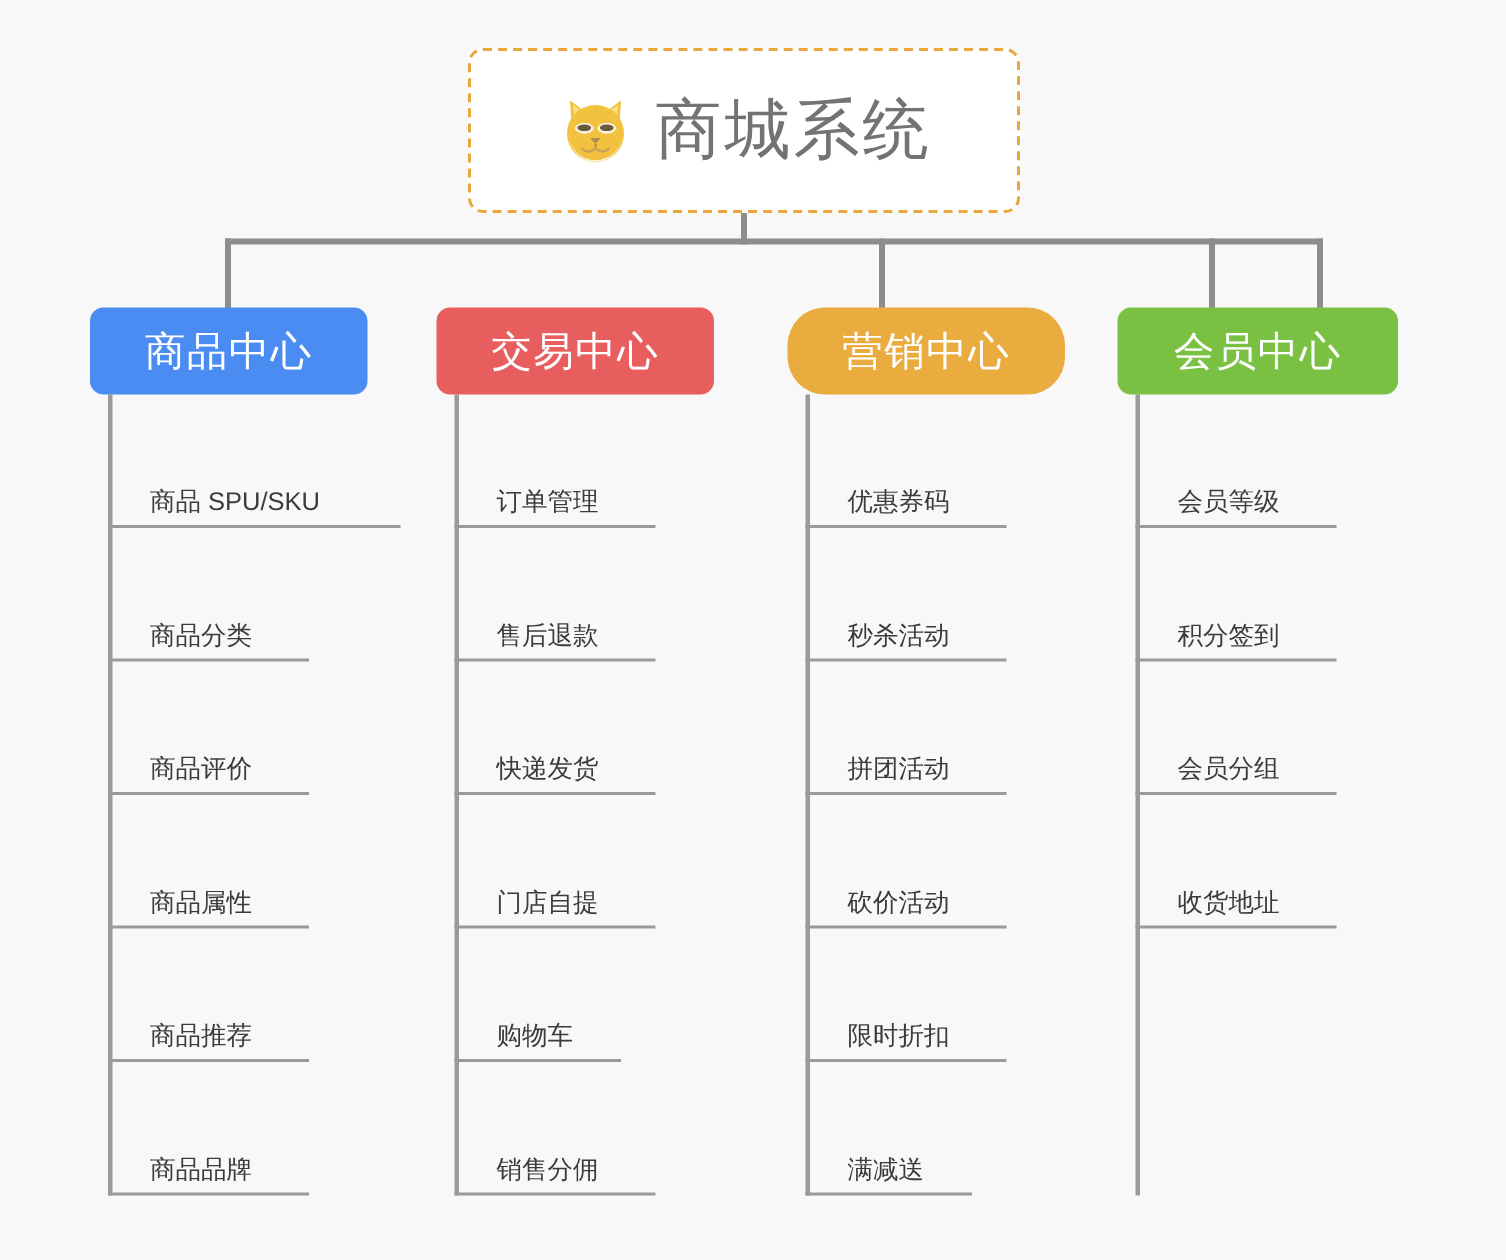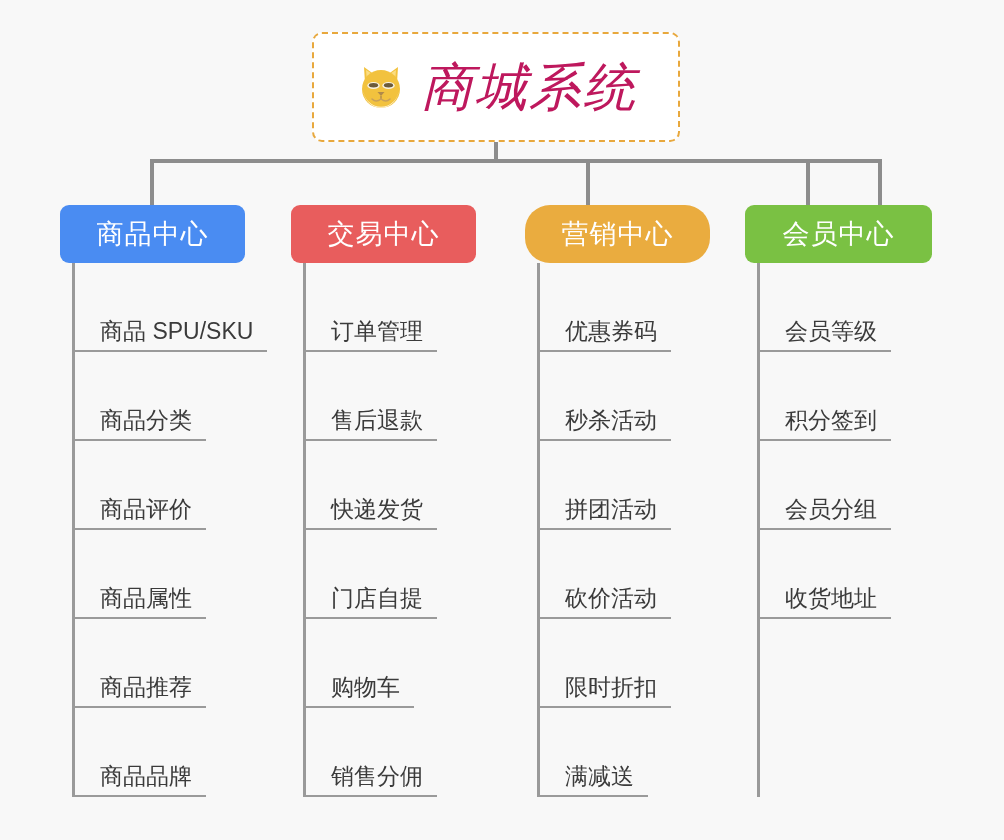--- a/index.html
+++ b/index.html
@@ -37,26 +37,25 @@
   }
   .root-emoji {
     font-size: 44px;
     line-height: 1;
     display: block;
     width: 52px;
     height: 52px;
   }
   .root-emoji svg { display: block; }
   .root-title {
-    font-size: 52px;
-    color: #be185d;
+    font-size: 44px;
+    color: #737373;
     letter-spacing: 2px;
     line-height: 1;
     white-space: nowrap;
-    font-style: italic;
   }
 
   
   .conn-stem {
     position: absolute;
     left: 494px;
     top: 142px;
     width: 4px;
     height: 21px;
     background: #8d8d8d;
@@ -107,21 +106,21 @@
     background: #9a9a9a;
   }
   .leaf {
     position: relative;
     height: 89px;
     display: flex;
     align-items: flex-end;
   }
   .leaf-label {
     margin-left: 40px;
-    font-size: 23px;
+    font-size: 17px;
     color: #3b3b3b;
     line-height: 1;
     padding-bottom: 9px;
     white-space: nowrap;
   }
   .leaf-underline {
     position: absolute;
     left: 12px;
     bottom: 0;
     height: 2px;

